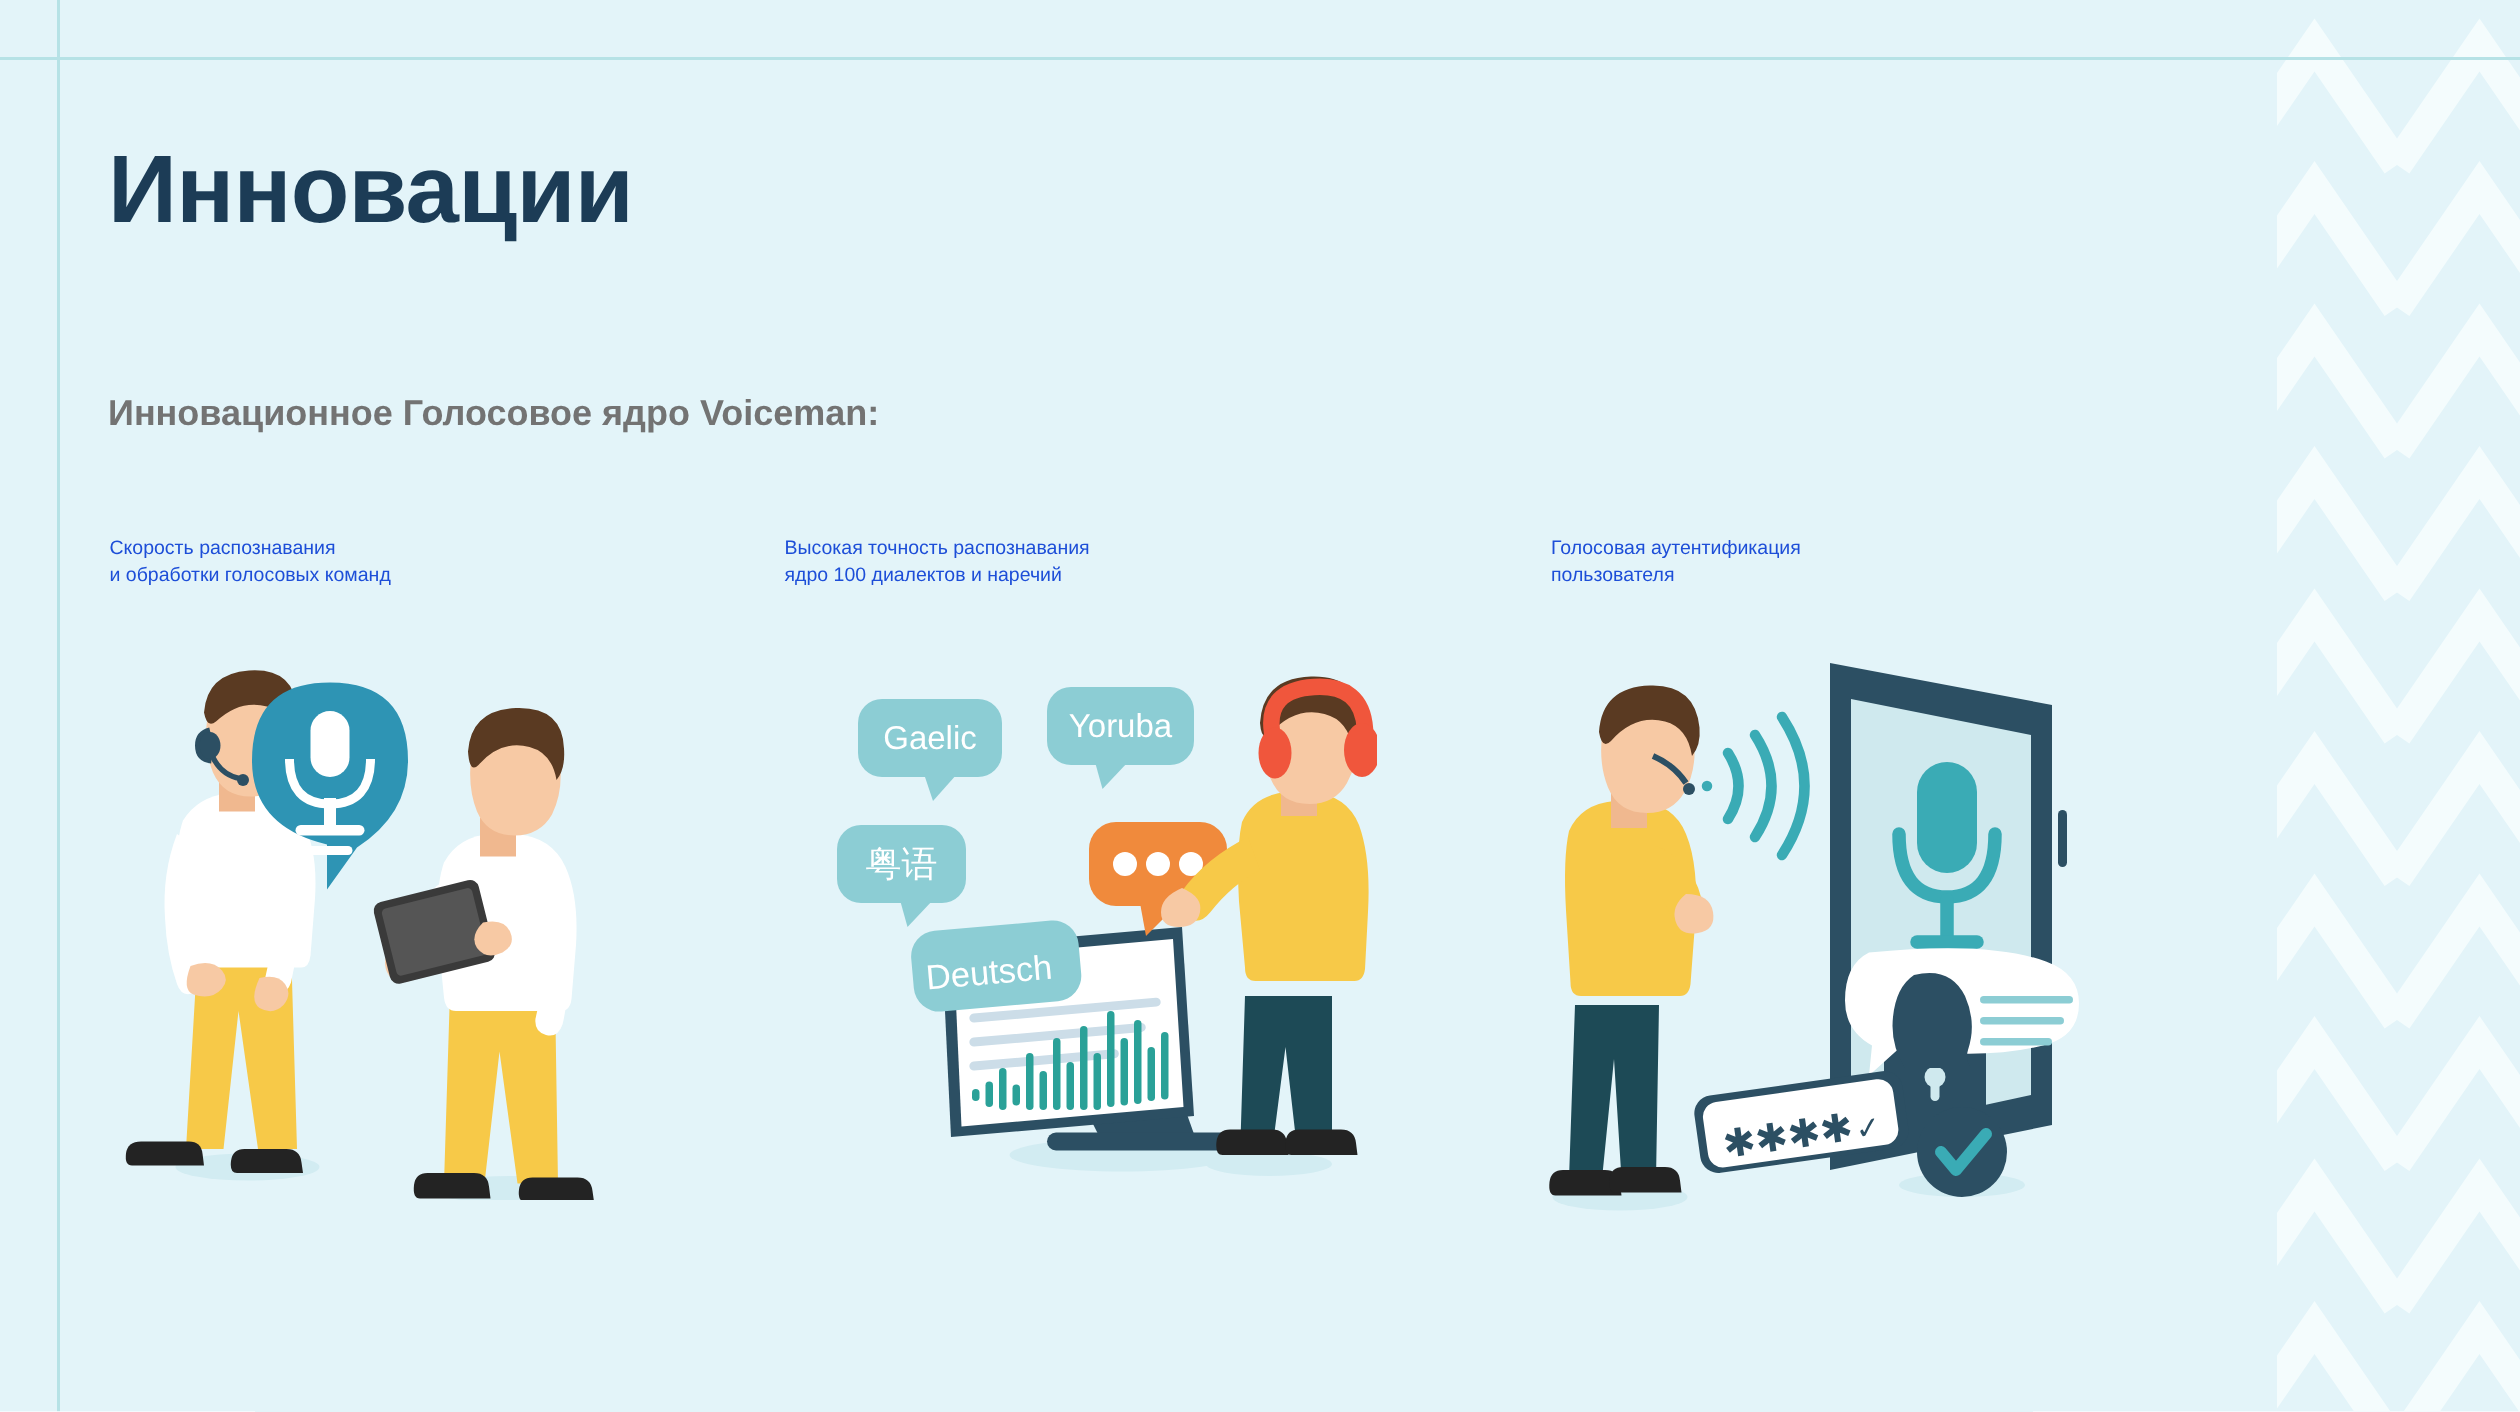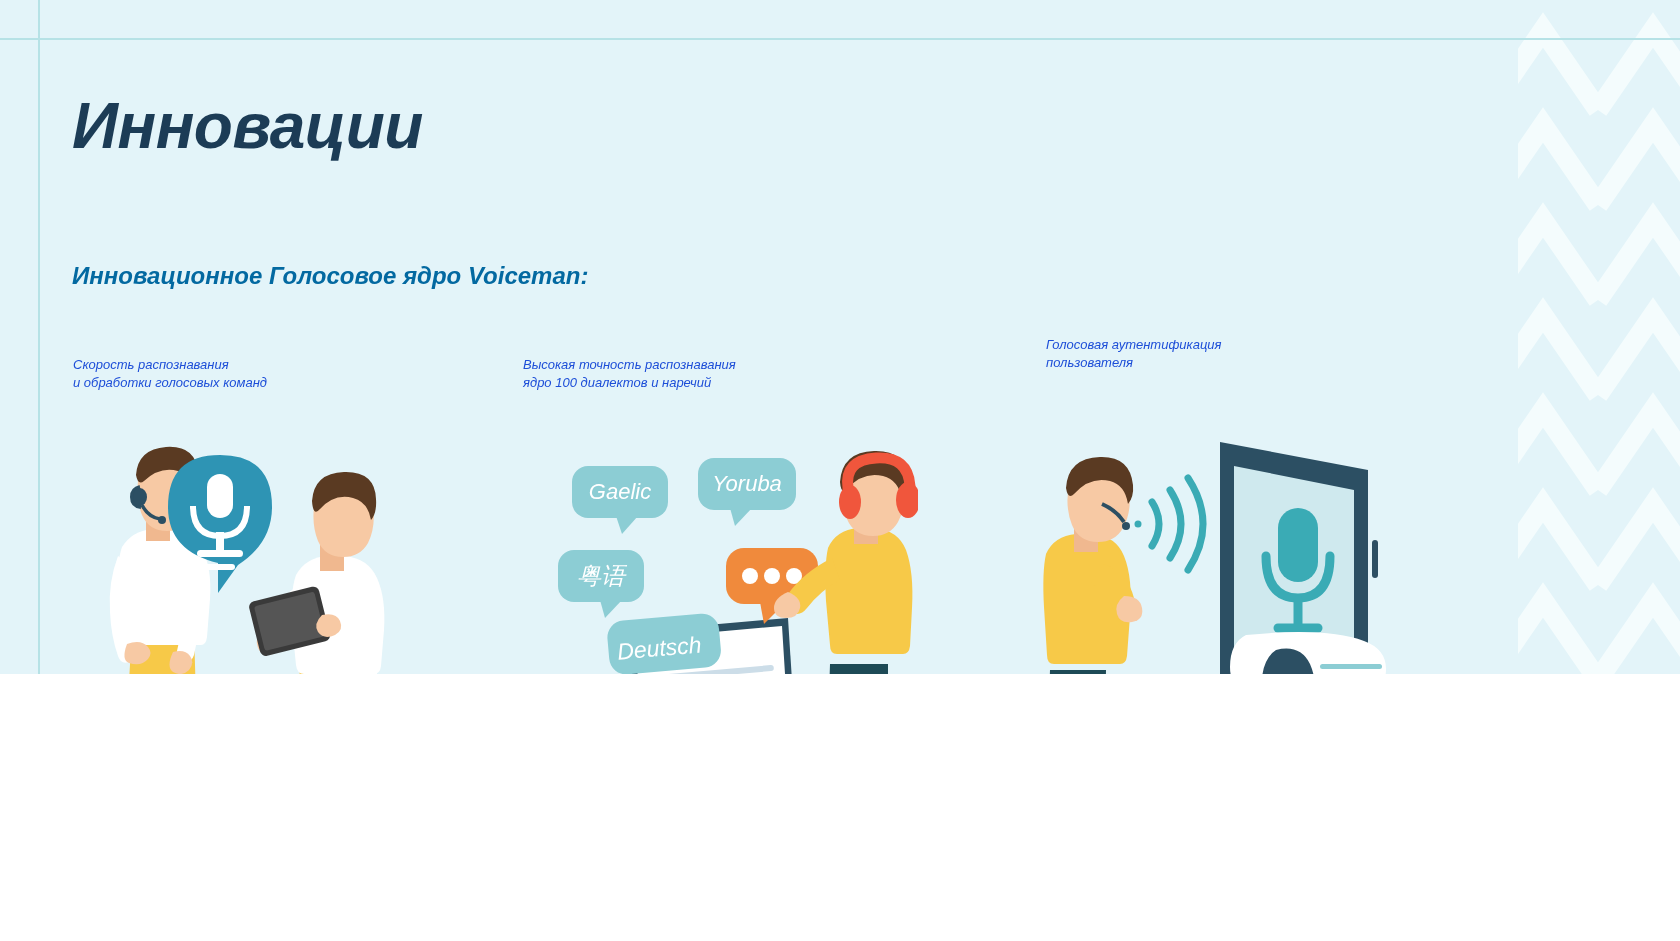--- a/index.html
+++ b/index.html
@@ -3,25 +3,24 @@
 <meta charset="utf-8">
 <style>
   html, body {
     margin: 0;
     padding: 0;
     background: #ffffff;
   }
   #slide {
     position: relative;
     width: 1680px;
-    height: 674px;
+    height: 941px;
     background: #e3f4f9;
     overflow: hidden;
     font-family: "Liberation Sans", "DejaVu Sans", sans-serif;
-    font-style: italic;
   }
 
   
   .guide-v {
     position: absolute;
     left: 38px; top: 0;
     width: 2px; height: 941px;
     background: #b6e2e6;
   }
   .guide-h {
@@ -48,33 +47,33 @@
     font-weight: bold;
     color: #1c3c56;
     letter-spacing: -0.5px;
     line-height: 1.1;
   }
   .subtitle {
     position: absolute;
     left: 72px; top: 262px;
     font-size: 24px;
     font-weight: bold;
-    color: #0369a1;
+    color: #737373;
   }
   .col-caption {
     position: absolute;
     font-size: 13px;
     font-weight: normal;
     color: #1d4ed8;
     line-height: 1.42;
     white-space: pre-line;
   }
   .cap1 { left: 73px;   top: 356px; width: 420px; }
   .cap2 { left: 523px;  top: 356px; width: 430px; }
-  .cap3 { left: 1034px; top: 336px; width: 400px; margin-left: 12px; }
+  .cap3 { left: 1034px; top: 356px; width: 400px; }
 
   
   .illus { position: absolute; }
   .illus1 { left: 70px;   top: 425px; width: 360px; height: 375px; }
   .illus2 { left: 548px;  top: 440px; width: 370px; height: 360px; }
   .illus3 { left: 1020px; top: 420px; width: 380px; height: 400px; }
 </style>
 </head>
 <body>
 

